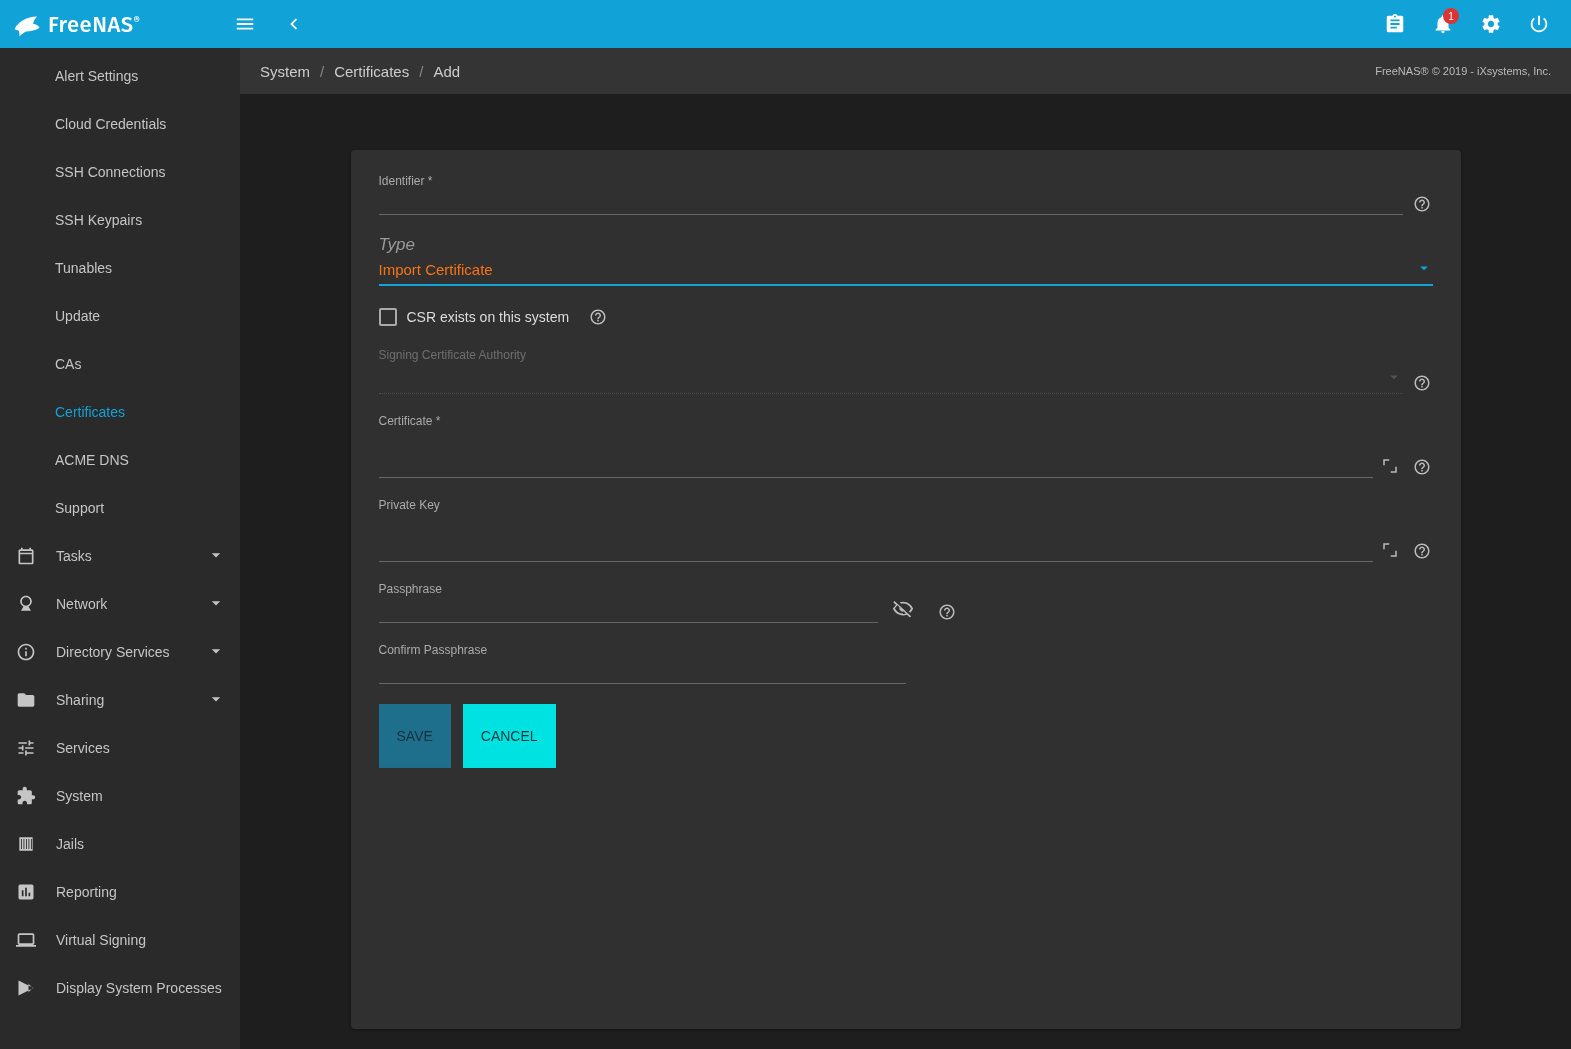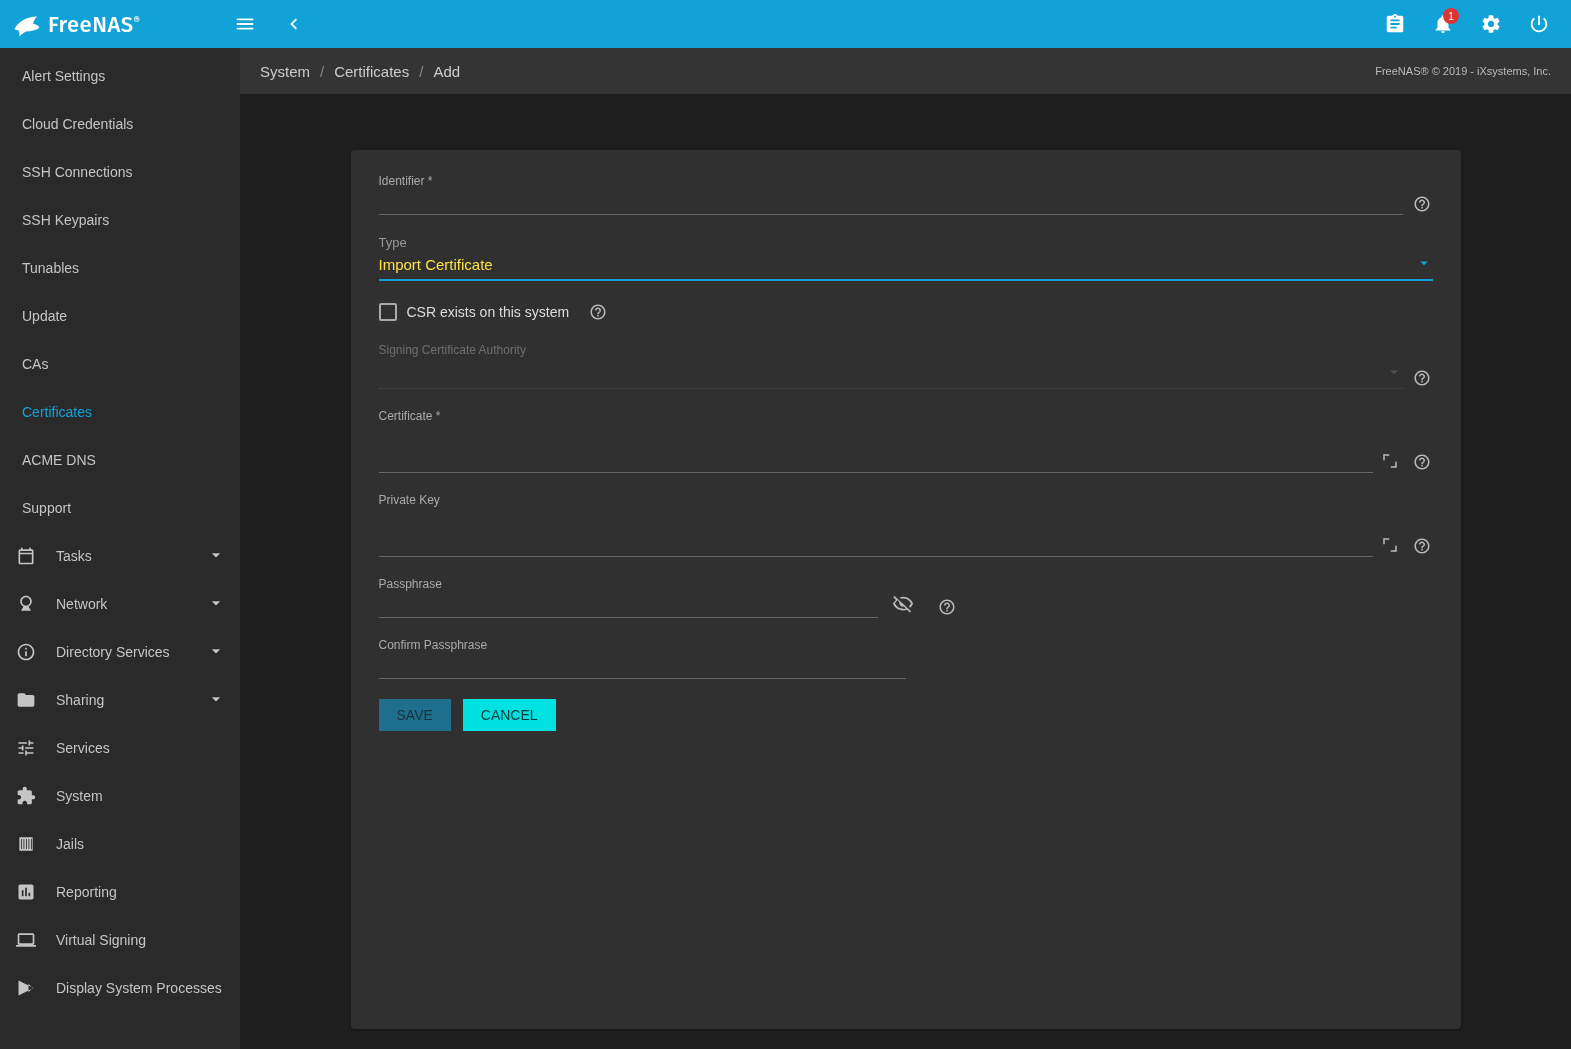--- a/index.html
+++ b/index.html
@@ -39,21 +39,21 @@
 .layout { display:flex; height: calc(100% - 48px); }
 .sidebar {
   width: 240px;
   background: #2a2a2a;
   overflow-y:auto;
   padding-top: 4px;
 }
 .nav-item, .nav-sub-item {
   display:flex; align-items:center; height:48px; padding:0 14px; color:#c5c5c5; font-size:14px; cursor:pointer;
 }
-.nav-sub-item { padding-left: 22px; }
+.nav-sub-item { padding-left: 55px; }
 .nav-sub-item.active { color:#11a3d7; }
 .nav-item .nav-icon { width:24px; height:24px; display:flex; align-items:center; justify-content:center; margin-right:18px; fill:#c5c5c5; }
 .nav-item .nav-expand { margin-left:auto; fill:#c5c5c5; }
 .nav-item .nav-expand svg, .nav-item .nav-icon svg { width:20px; height:20px; }
 
 .main { flex:1; display:flex; flex-direction:column; background:#1e1e1e; }
 .breadcrumb-bar {
   height:46px; background:#343434; display:flex; align-items:center; padding:12px 20px; color:#ccc; font-size:15px;
   justify-content: space-between;
 }
@@ -63,51 +63,51 @@
 
 .content { flex:1; overflow:auto; display:flex; justify-content:center; padding:56px 20px 20px 20px; }
 .card {
   width: 1110px; background:#303030; border-radius:4px; padding:24px 28px 28px 28px; box-shadow:0 1px 3px rgba(0,0,0,0.4);
 }
 .form-row { display:flex; align-items:flex-end; margin-bottom:20px; }
 .field { flex:1; position:relative; }
 .field.disabled { opacity:0.5; }
 .field-label { font-size:12px; color:#aaa; position:relative; }
 .input, .select-field, .textarea-field {
-  width:100%; background:transparent; border:none; border-bottom:1px solid #666; color:#fde047; font-size:14px; padding:6px 0 4px 0; outline:none;
+  width:100%; background:transparent; border:none; border-bottom:1px solid #666; color:#f97316; font-size:14px; padding:6px 0 4px 0; outline:none;
 }
 .input.disabled-line { border-bottom:1px dotted #666; }
 .select-field { display:flex; justify-content:space-between; align-items:center; border-bottom:2px solid #11a3d7; padding:4px 0 4px 0;}
 .select-field .select-value { font-size:15px; }
 .select-arrow svg { width:18px; height:18px; fill:#11a3d7; }
 .textarea-field { min-height:50px; border-bottom:1px solid #666; }
 .help-icon { width:22px; height:22px; margin-left:8px; display:flex; align-items:center; justify-content:center; cursor:pointer; }
 .help-icon svg { width:18px; height:18px; fill:#bbb; }
 .inline-icons { display:flex; align-items:center; margin-left:8px; gap:4px; }
 .edit-ic svg { width:18px; height:18px; fill:#bbb; }
 
 .checkbox-row { display:flex; align-items:center; gap:10px; margin-bottom:20px; }
 .checkbox-box { width:18px; height:18px; border:2px solid #aaa; border-radius:2px; cursor:pointer; }
 .checkbox-label { font-size:14px; color:#ddd; }
 
 .passphrase-row { display:flex; align-items:flex-end; gap:14px; margin-bottom:20px; width:55%; }
 .passphrase-row.half { width:50%; }
 
 .buttons { display:flex; gap:12px; margin-top:20px; }
 .btn {
-  padding:8px 18px; border:none; border-radius:0; font-size:14px; font-weight:500; cursor:pointer; text-transform:uppercase;
+  padding:24px 18px; border:none; border-radius:0; font-size:14px; font-weight:500; cursor:pointer; text-transform:uppercase;
 }
 .btn-save { background:#11a3d7; color:#05324a; opacity:0.55; }
 .btn-cancel { background:#00e1e1; color:#003b3b; }
 
 .textarea-wrap { position:relative; }
 .full { width:100%; }
 .field.disabled .select-arrow svg { fill:#777; }
 .field.disabled .input { pointer-events:none; }
-.small-label { font-size:13px; color:#999; }
+.small-label { font-size:17px; color:#999;font-style:italic; }
 .visibility-icon svg { width:22px; height:22px; fill:#bbb; }
 </style>
 </head>
 <body>
 
 <div class="topbar">
   <div class="topbar-left">
     <div class="logo">
       <svg class="logo-shark" viewBox="0 0 24 24">
           <path fill="#fff" d="M2 16c3-6 10-10 18-10-2 2-3 4-3 6 2 0 4 1 5 3-3 2-7 3-11 3-2 1-4 3-5 4 0-2 0-4-1-5-1 0-2 0-3-1z"></path>

